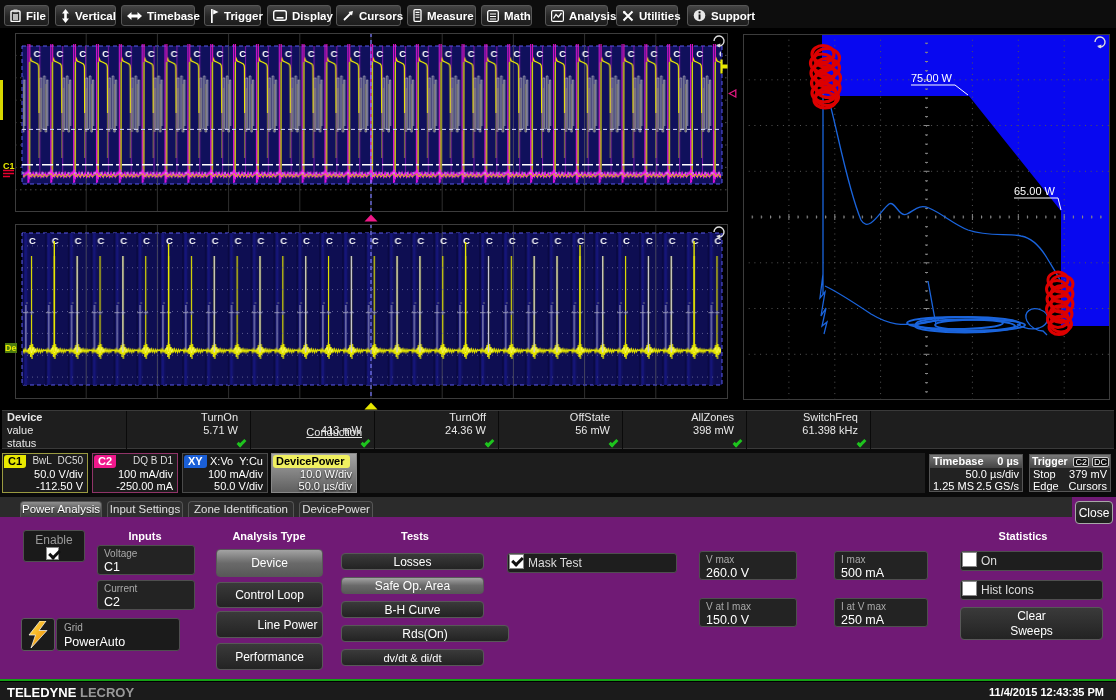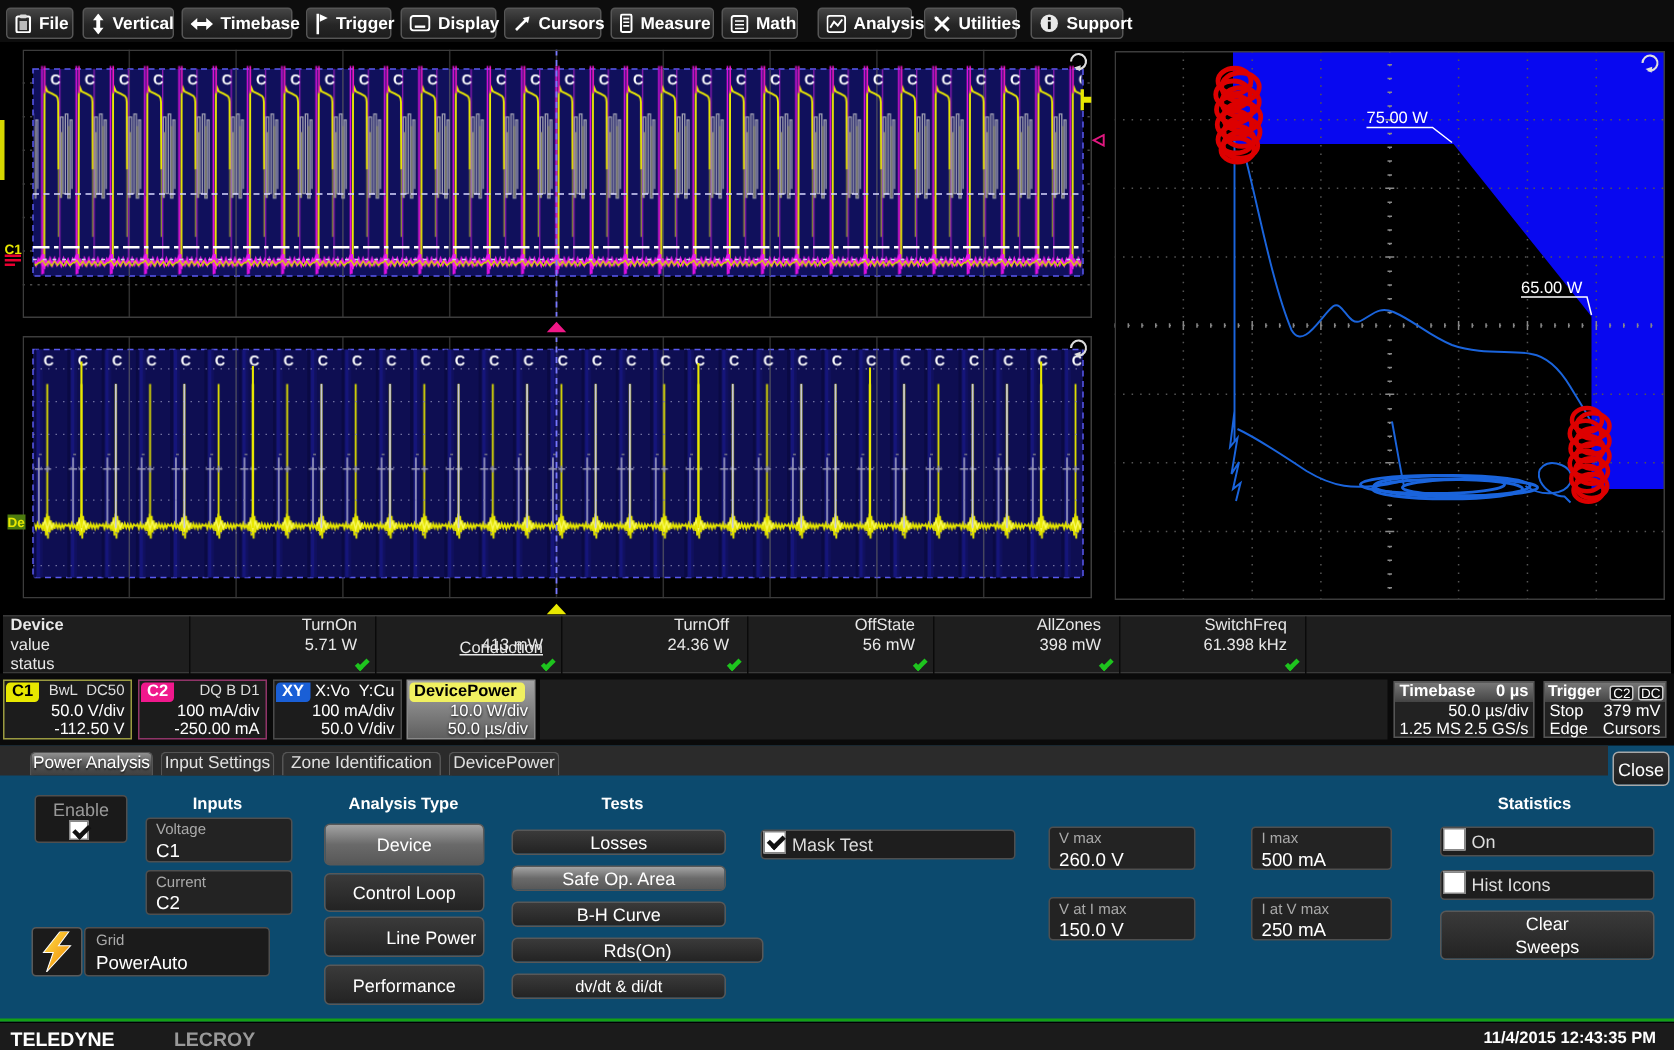--- a/index.html
+++ b/index.html
@@ -26,21 +26,21 @@
 
 #chstrip { position:absolute; left:0; top:449px; width:1116px; height:48px; background:#0a0a0a; }
 .chbox { position:absolute; top:4px; width:86px; height:40px; background:#1c1c1c; border:1px solid #4a4a4a;
   color:#fff; font-size:11px; }
 .chbadge { position:absolute; left:1px; top:1px; font-weight:bold; color:#000; font-size:11px;
   padding:0 4px; border-radius:3px 0 3px 0; height:13px; line-height:13px; }
 .chname { position:absolute; right:4px; top:1px; font-size:10px; color:#ddd; }
 .chl1 { position:absolute; right:4px; top:14px; }
 .chl2 { position:absolute; right:4px; top:26px; }
 
-#dlg { position:absolute; left:0; top:497px; width:1116px; height:184px; background:#0c4a6e; border-bottom:2px solid #15a015; }
+#dlg { position:absolute; left:0; top:497px; width:1116px; height:184px; background:#701a75; border-bottom:2px solid #15a015; }
 #tabrow { position:absolute; left:0; top:0; width:1072px; height:20px; background:#2b2b2b; }
 .tab { position:absolute; top:4px; height:16px; background:#2f2f2f; border:1px solid #555; border-bottom:none;
   border-radius:4px 4px 0 0; color:#e0e0e0; font-size:11.5px; text-align:center; line-height:15px; white-space:nowrap; }
 .tab.active { background:linear-gradient(#909090,#4f4f4f 60%,#3f3f3f); color:#fff; text-shadow:0 1px 1px #222; }
 .shead { position:absolute; color:#fff; font-weight:bold; font-size:11px; transform:translateX(-50%); }
 .fbox { position:absolute; background:#232323; border:1px solid #4f4f4f; border-radius:3px; }
 .flabel { position:absolute; left:6px; top:2px; color:#aaa; font-size:10px; }
 .fval { position:absolute; left:6px; top:14px; color:#fff; font-size:12.5px; }
 .dbtn { position:absolute; background:linear-gradient(#3a3a3a,#232323); border:1px solid #585858; border-radius:4px;
   color:#fff; font-size:12px; display:flex; align-items:center; justify-content:center; text-align:center; }
@@ -447,16 +447,16 @@
       <div style="position:absolute;left:20px;top:2px;color:#ddd;font-size:12px;">On</div>
     </div>
     <div class="cb" style="left:962px;top:55px;"></div>
     <div class="fbox" style="left:960px;top:83px;width:143px;height:20px;background:#1e1e1e;">
       <div style="position:absolute;left:20px;top:2px;color:#ddd;font-size:12px;">Hist Icons</div>
     </div>
     <div class="cb" style="left:962px;top:84px;"></div>
     <div class="dbtn" style="left:960px;top:110px;width:143px;height:33px;line-height:15px;">Clear<br>Sweeps</div>
   </div>
   <div id="statusbar">
-    <span style="position:absolute;left:7px;top:3px;font-size:13px;font-weight:bold;color:#fff;">TELEDYNE <span style="color:#999;margin-left:36px;">LECROY</span></span>
+    <span style="position:absolute;left:7px;top:3px;font-size:13px;font-weight:bold;color:#fff;">TELEDYNE <span style="color:#999;">LECROY</span></span>
     <span style="position:absolute;right:12px;top:4px;font-size:11px;font-weight:bold;color:#fff;">11/4/2015 12:43:35 PM</span>
   </div>
 </div>
 
 </body></html>

